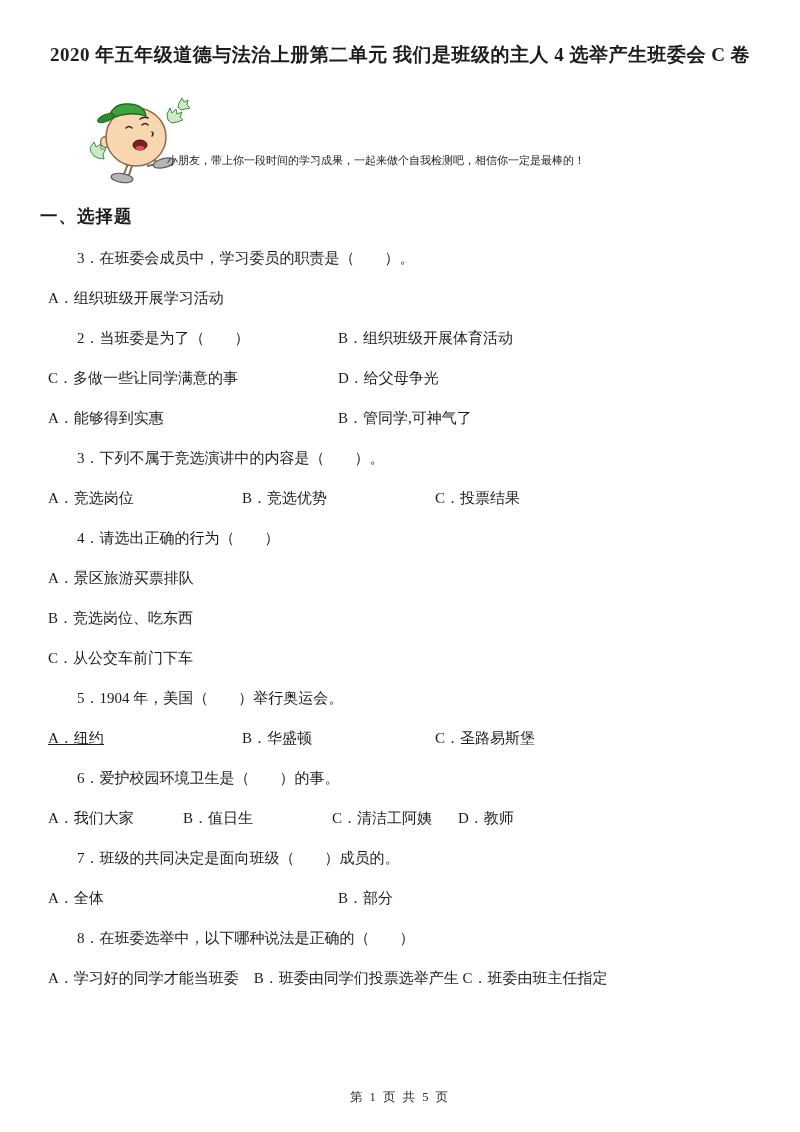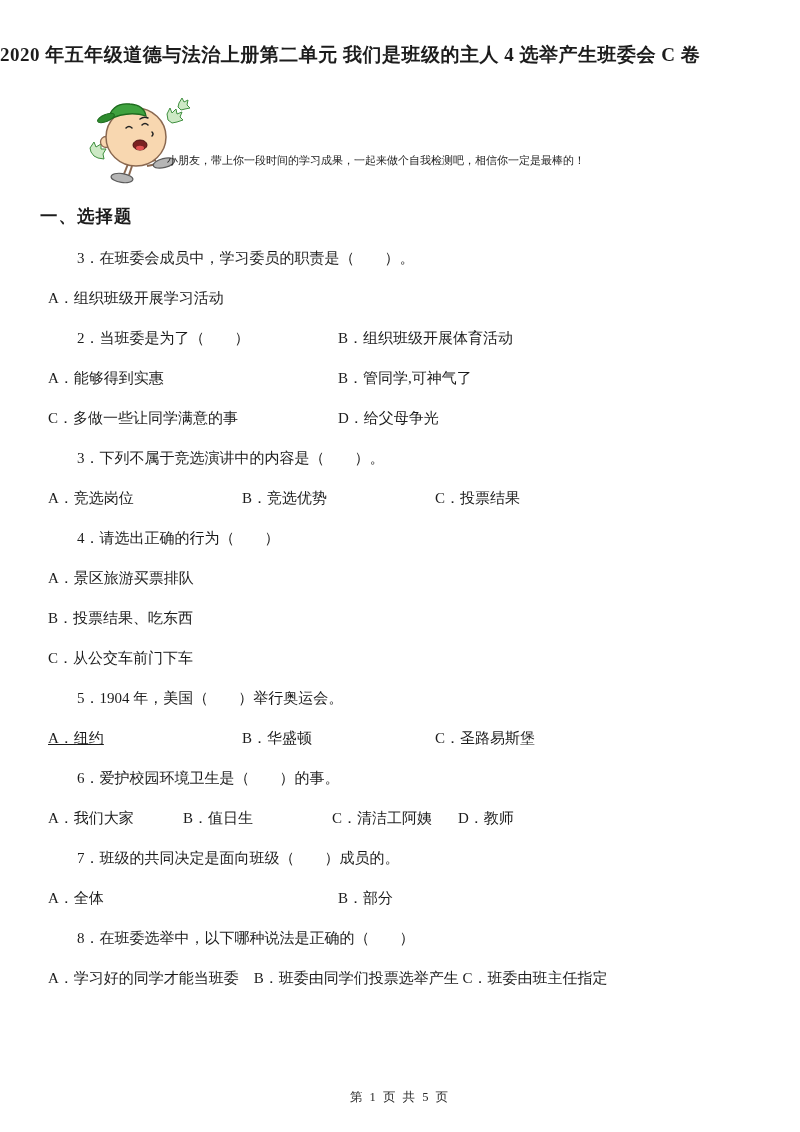--- a/index.html
+++ b/index.html
@@ -12,21 +12,21 @@
     height: 1132px;
     position: relative;
     font-family: "Liberation Serif", "DejaVu Serif", serif;
     color: #1c1c1c;
     overflow: hidden;
   }
   .page-title {
     position: absolute;
     top: 42px;
     left: 0;
-    width: 664px;
+    width: 800px;
     text-align: center;
     font-size: 19px;
     font-weight: bold;
     letter-spacing: 0.5px;
     white-space: nowrap;
   }
   .mascot {
     position: absolute;
     left: 84px;
     top: 90px;
@@ -141,47 +141,47 @@
       <div class="line opt-line">
         <span class="opt" style="left: 0px;">A．组织班级开展学习活动</span>
         <span class="opt" style="left: 290px; margin-top: 40px;">B．组织班级开展体育活动</span>
       </div>
     </div>
     <div>
       <div class="line q-text">
         <span>2．当班委是为了（　　）</span>
       </div>
       <div class="line opt-line">
+        <span class="opt" style="left: 0px;">C．多做一些让同学满意的事</span>
+        <span class="opt" style="left: 290px;">D．给父母争光</span>
+      </div>
+      <div class="line opt-line">
         <span class="opt" style="left: 0px;">A．能够得到实惠</span>
         <span class="opt" style="left: 290px;">B．管同学,可神气了</span>
-      </div>
-      <div class="line opt-line">
-        <span class="opt" style="left: 0px;">C．多做一些让同学满意的事</span>
-        <span class="opt" style="left: 290px;">D．给父母争光</span>
       </div>
     </div>
     <div>
       <div class="line q-text">
         <span>3．下列不属于竞选演讲中的内容是（　　）。</span>
       </div>
       <div class="line opt-line">
         <span class="opt" style="left: 0px;">A．竞选岗位</span>
         <span class="opt" style="left: 194px;">B．竞选优势</span>
         <span class="opt" style="left: 387px;">C．投票结果</span>
       </div>
     </div>
     <div>
       <div class="line q-text">
         <span>4．请选出正确的行为（　　）</span>
       </div>
       <div class="line opt-line">
         <span class="opt" style="left: 0px;">A．景区旅游买票排队</span>
       </div>
       <div class="line opt-line">
-        <span class="opt" style="left: 0px;">B．投票结果、吃东西</span>
+        <span class="opt" style="left: 0px;">B．竞选岗位、吃东西</span>
       </div>
       <div class="line opt-line">
         <span class="opt" style="left: 0px;">C．从公交车前门下车</span>
       </div>
     </div>
     <div>
       <div class="line q-text">
         <span>5．1904 年，美国（　　）举行奥运会。</span>
       </div>
       <div class="line opt-line">

